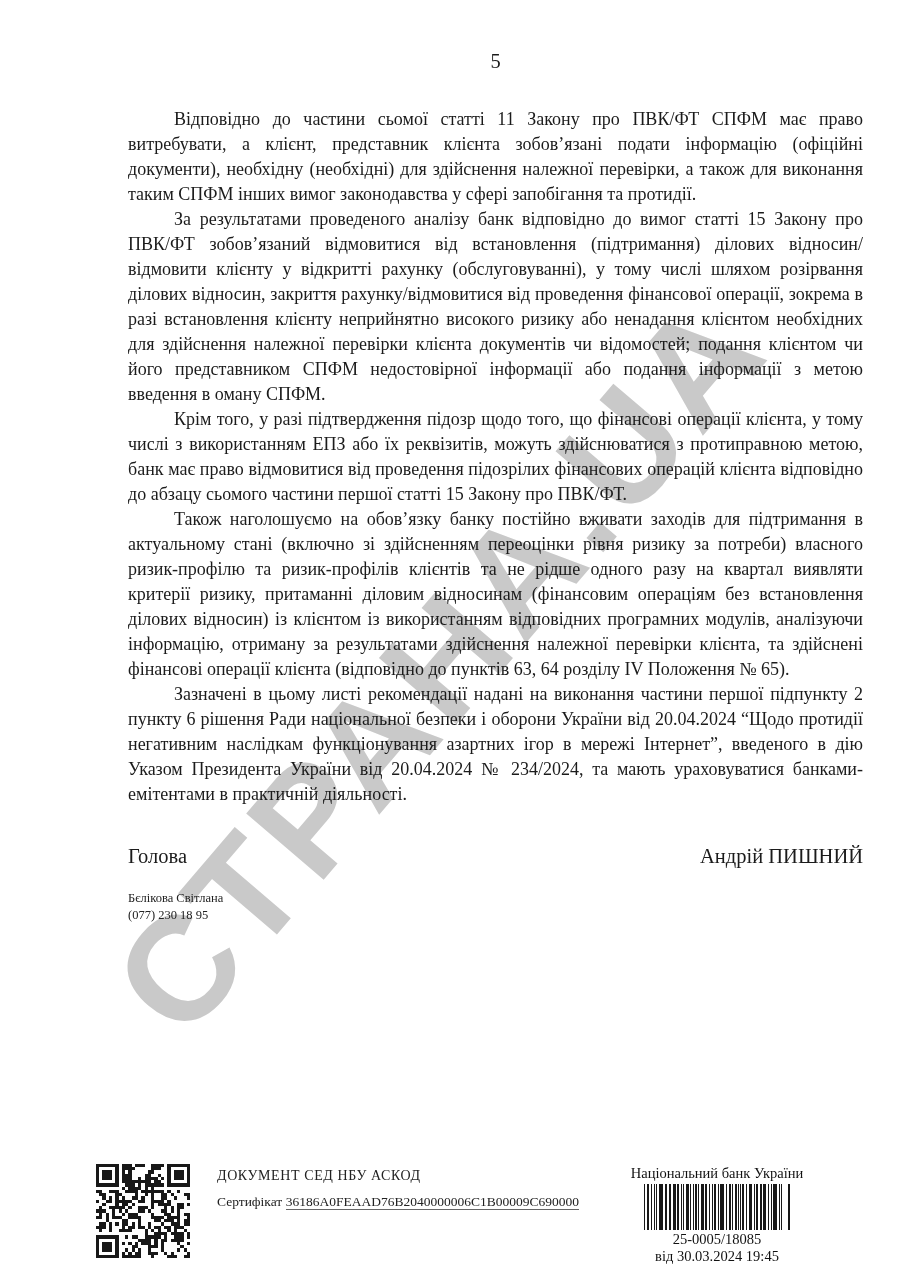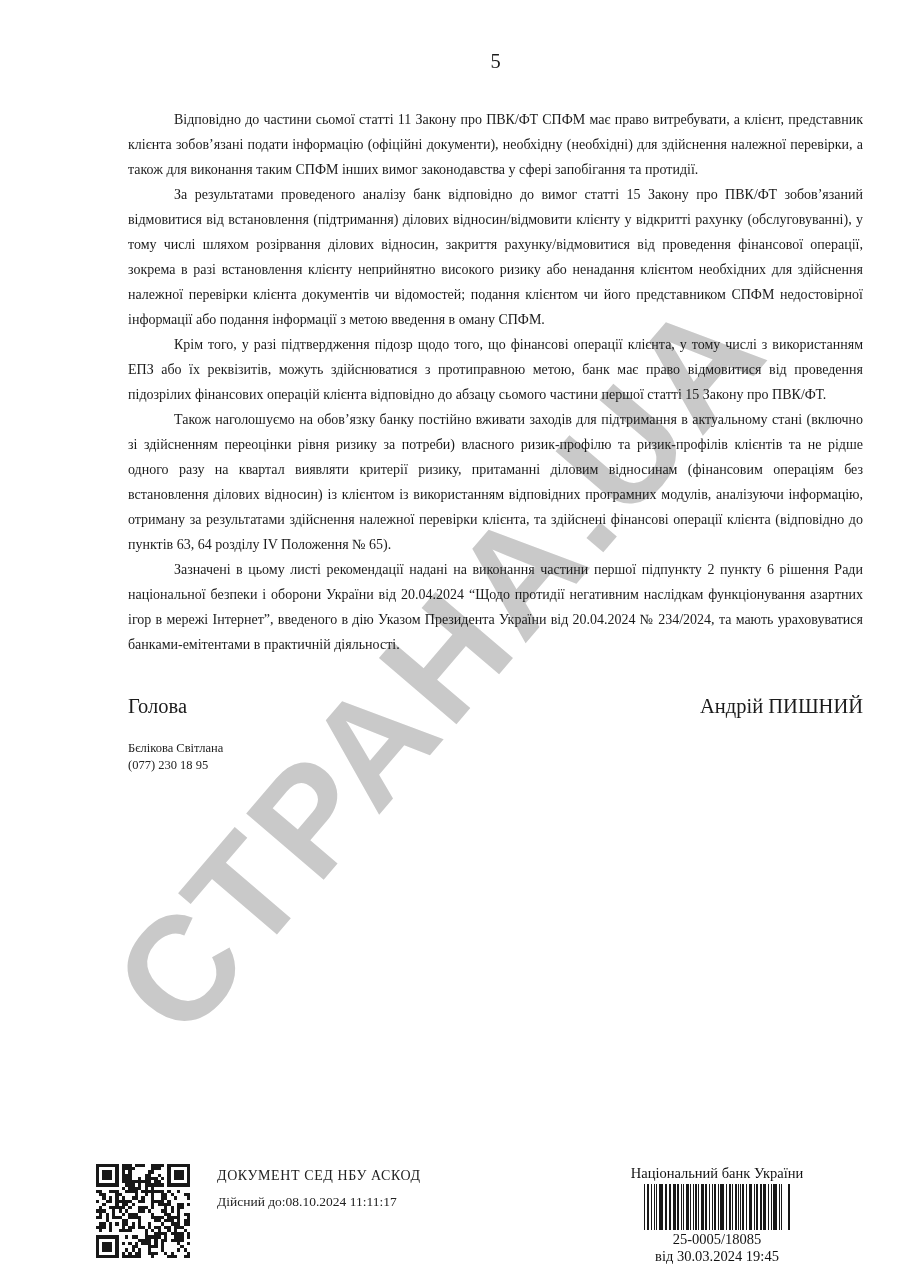--- a/index.html
+++ b/index.html
@@ -14,21 +14,21 @@
     text-align:center; white-space:nowrap;
     transform:rotate(-49.5deg);
     font-family:"Liberation Sans", sans-serif; font-weight:bold;
     font-size:148px; letter-spacing:6px; color:#c9c9c9;
     z-index:1; user-select:none;
   }
   .content { position:absolute; left:128px; top:0; width:735px; z-index:2; }
   .page-number { margin-top:49px; text-align:center; font-size:20.5px; line-height:25px; }
   .paras { margin-top:33px; }
   p.body-par {
-    margin:0; font-size:14px; line-height:25px;
+    margin:0; font-size:18px; line-height:25px;
     text-align:justify; text-indent:46px;
   }
   .sig-row {
     display:flex; justify-content:space-between;
     margin-top:37px; font-size:20.5px; line-height:25px;
   }
   .contact { margin-top:21px; font-size:12.5px; line-height:17px; color:#222; }
   .footer-left {
     position:absolute; left:96px; top:1164px;
     display:flex; gap:27px; z-index:2;
@@ -504,21 +504,24 @@
           <rect x="17" y="28" width="1" height="1"></rect>
           <rect x="22" y="28" width="1" height="1"></rect>
           <rect x="23" y="28" width="1" height="1"></rect>
           <rect x="24" y="28" width="1" height="1"></rect>
           <rect x="27" y="28" width="1" height="1"></rect>
           <rect x="28" y="28" width="1" height="1"></rect>
         </svg>
       </div>
     <div class="sig-info">
       <div class="doc-system">ДОКУМЕНТ СЕД НБУ АСКОД</div>
-      <div class="sig-line">Дійсний до:08.10.2024 11:11:17</div>
+      <div class="sig-line">
+        <span>Сертифікат</span>
+        <span class="u">36186A0FEAAD76B2040000006C1B00009C690000</span>
+      </div>
     </div>
   </div>
 
   <div class="footer-right">
     <div>Національний банк України</div>
     <div class="barcode">
         <svg width="146" height="46" shape-rendering="crispEdges" fill="#181818">
           <rect x="0" y="0" width="1" height="46"></rect>
           <rect x="3" y="0" width="2" height="46"></rect>
           <rect x="7" y="0" width="1" height="46"></rect>

